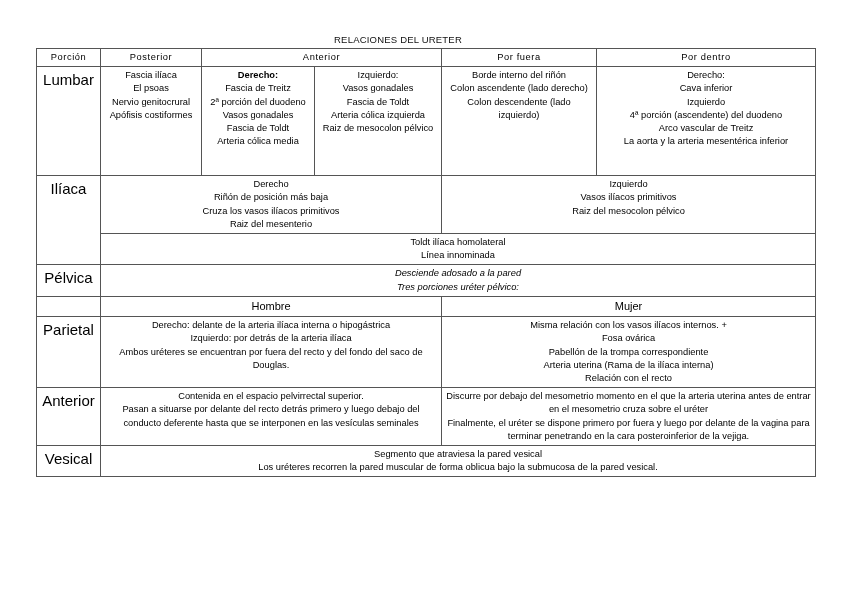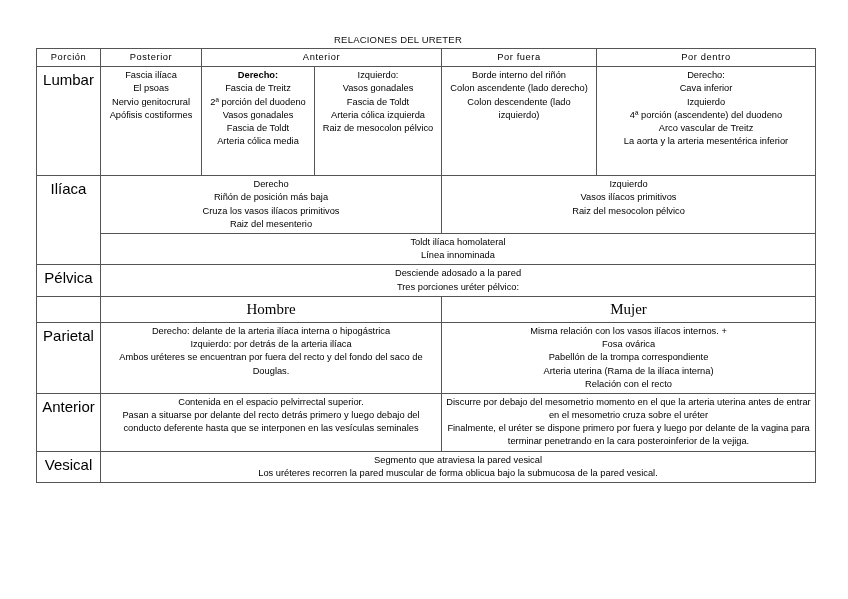--- a/index.html
+++ b/index.html
@@ -74,27 +74,26 @@
     padding-top: 3px;
     font-size: 15px;
   }
   .cell-left { text-align: center; }
   .cell-center { text-align: center; margin-left: 13px; }
   .sublabel { font-weight: bold; }
   .lines > div { white-space: normal; }
   .spacer-tall { height: 104px; }
   .section-hdr {
     text-align: center;
-    font-size: 15px;
+    font-size: 11px;
     padding-top: 3px;
     padding-bottom: 3px;
-    font-family: Liberation Serif, serif;
   }
   .pad-block { padding-top: 4px; padding-bottom: 6px; }
-  .tall-pad { padding-bottom: 24px; }
+  .tall-pad { padding-bottom: 24px; font-style: italic; }
 </style>
 </head>
 <body>
 
 <div class="page">
 
   <div class="doc-title">RELACIONES DEL URETER</div>
 
   <div class="table-wrap">
     <table class="rel">

